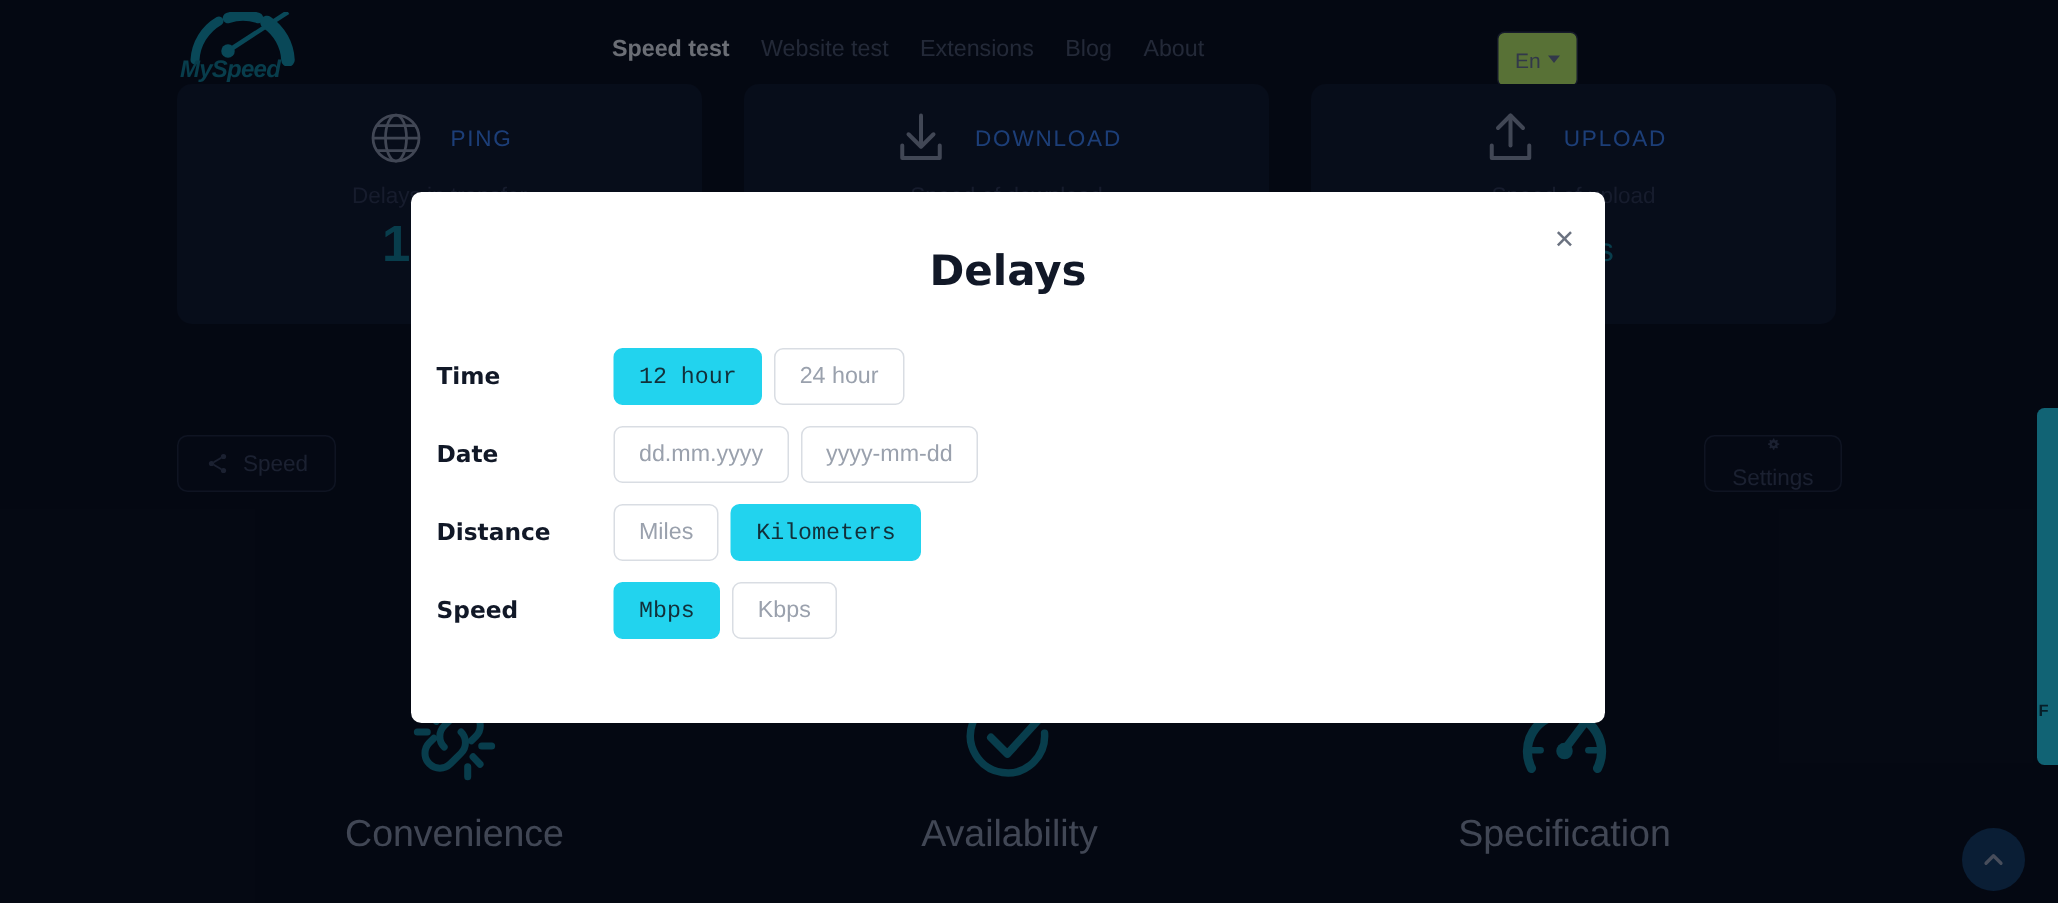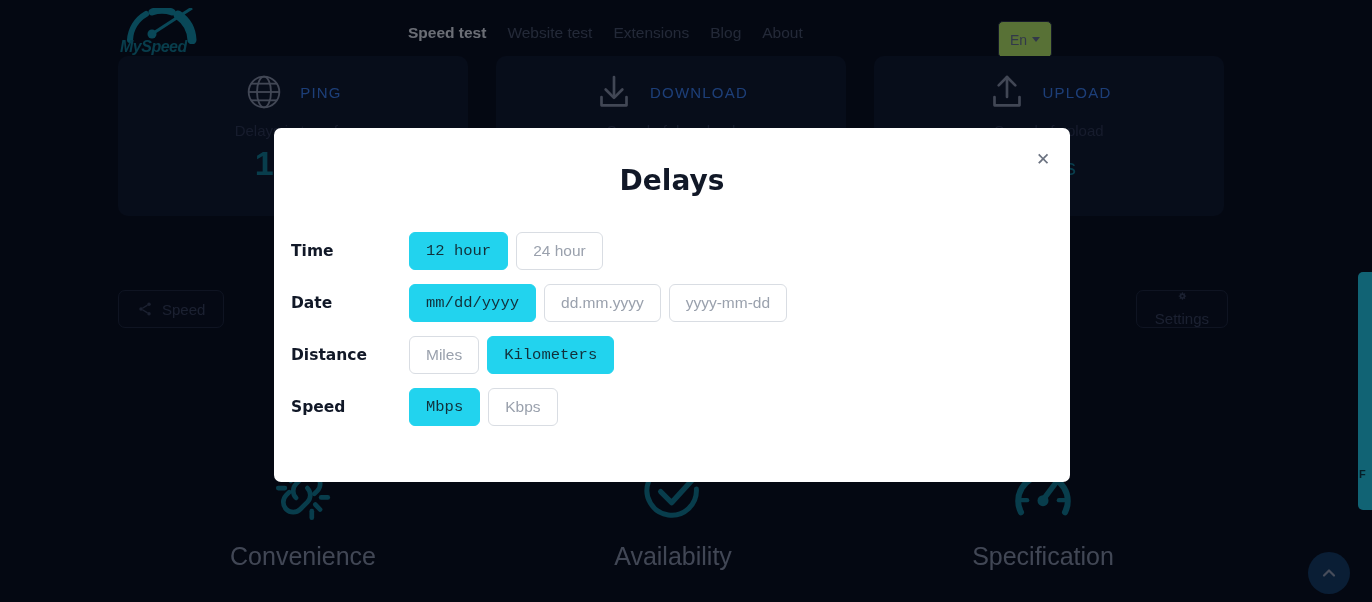--- a/index.html
+++ b/index.html
@@ -292,21 +292,20 @@
         <div class="setting-label">Time</div>
         <div class="opts">
           <div class="opt selected">12 hour</div>
           <div class="opt">24 hour</div>
         </div>
       </div>
 
       <div class="setting-row">
         <div class="setting-label">Date</div>
         <div class="opts">
-          <div class="opt selected">mm/dd/yyyy</div>
           <div class="opt">dd.mm.yyyy</div>
           <div class="opt">yyyy-mm-dd</div>
         </div>
       </div>
 
       <div class="setting-row">
         <div class="setting-label">Distance</div>
         <div class="opts">
           <div class="opt">Miles</div>
           <div class="opt selected">Kilometers</div>

